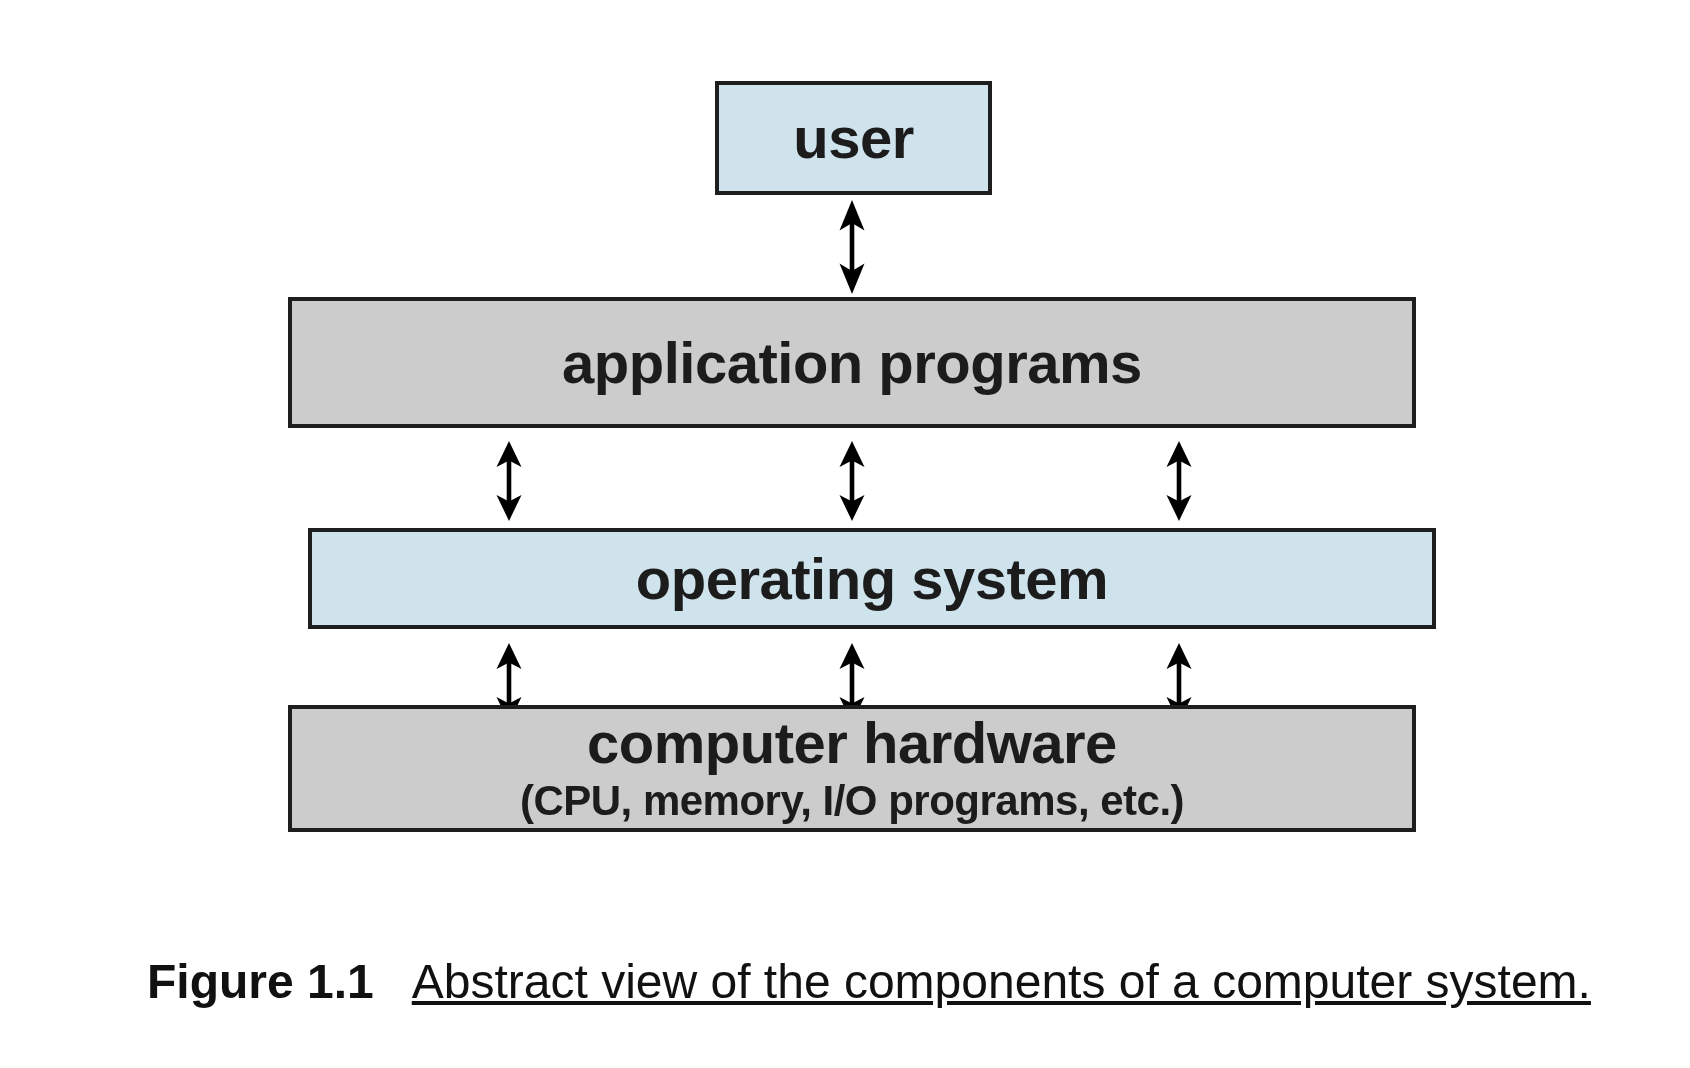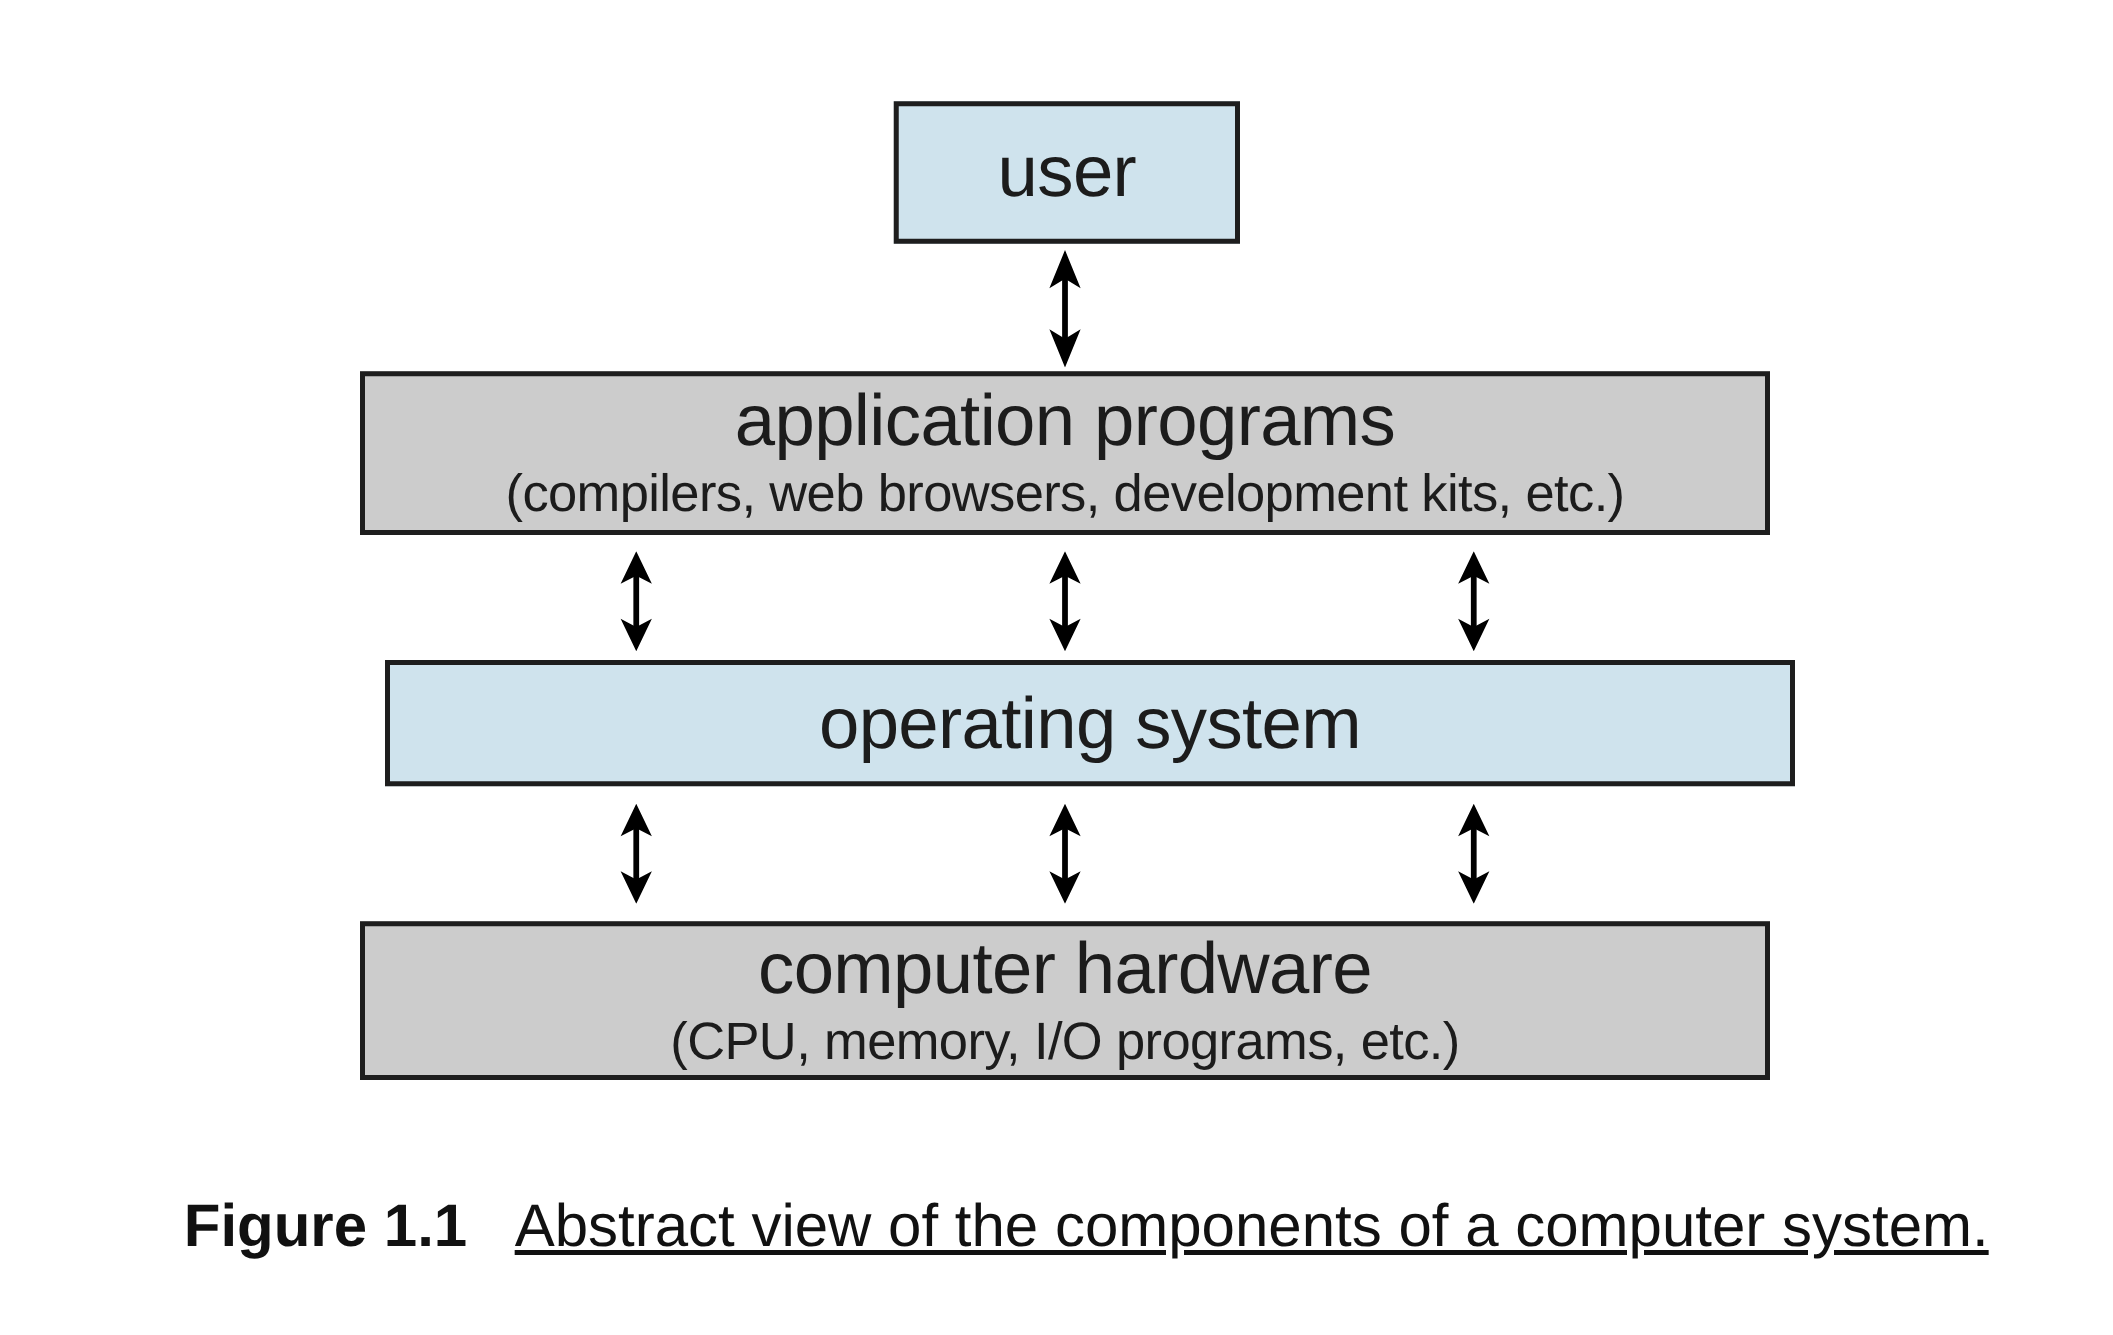--- a/index.html
+++ b/index.html
@@ -21,41 +21,42 @@
     color: var(--text);
     overflow: hidden;
   }
   .box {
     position: absolute;
     border: 4px solid var(--border);
     display: flex;
     flex-direction: column;
     justify-content: center;
     text-align: center;
+    font-weight: bold;
   }
   .box.blue { background: var(--box-blue); }
   .box.gray { background: var(--box-gray); }
   .main-label {
     font-size: 58px;
     line-height: 64px;
     letter-spacing: -0.5px;
     color: var(--text);
     white-space: nowrap;
   }
   .sub-label {
     font-size: 42px;
     line-height: 52px;
     letter-spacing: -0.5px;
     color: var(--text);
     white-space: nowrap;
   }
   .box-user    { left: 715px; top: 81px;  width: 277px;  height: 114px; }
   .box-apps    { left: 288px; top: 297px; width: 1128px; height: 131px; }
   .box-os      { left: 288px; top: 528px; width: 1128px; height: 101px; margin-left: 20px; }
-  .box-hw      { left: 288px; top: 737px; width: 1128px; height: 127px; }
+  .box-hw      { left: 288px; top: 705px; width: 1128px; height: 127px; }
   .arrow {
     position: absolute;
     width: 28px;
     display: block;
   }
   .a-top  { left: 838px; top: 200px; height: 94px; }
   .a-m1   { left: 495px; top: 441px; height: 80px; }
   .a-m2   { left: 838px; top: 441px; height: 80px; }
   .a-m3   { left: 1165px; top: 441px; height: 80px; }
   .a-b1   { left: 495px; top: 643px; height: 80px; }
@@ -94,21 +95,20 @@
     <div class="box blue box-user">
       <div class="main-label">user</div>
     </div>
 
     <svg class="arrow a-top" viewBox="0 0 28 80" preserveAspectRatio="none">
         <use href="#darrow"></use>
       </svg>
 
     <div class="box gray box-apps">
       <div class="main-label">application programs</div>
-      <div class="sub-label">(compilers, web browsers, development kits, etc.)</div>
     </div>
 
     <svg class="arrow a-m1" viewBox="0 0 28 80" preserveAspectRatio="none">
         <use href="#darrow"></use>
       </svg>
     <svg class="arrow a-m2" viewBox="0 0 28 80" preserveAspectRatio="none">
         <use href="#darrow"></use>
       </svg>
     <svg class="arrow a-m3" viewBox="0 0 28 80" preserveAspectRatio="none">
         <use href="#darrow"></use>

